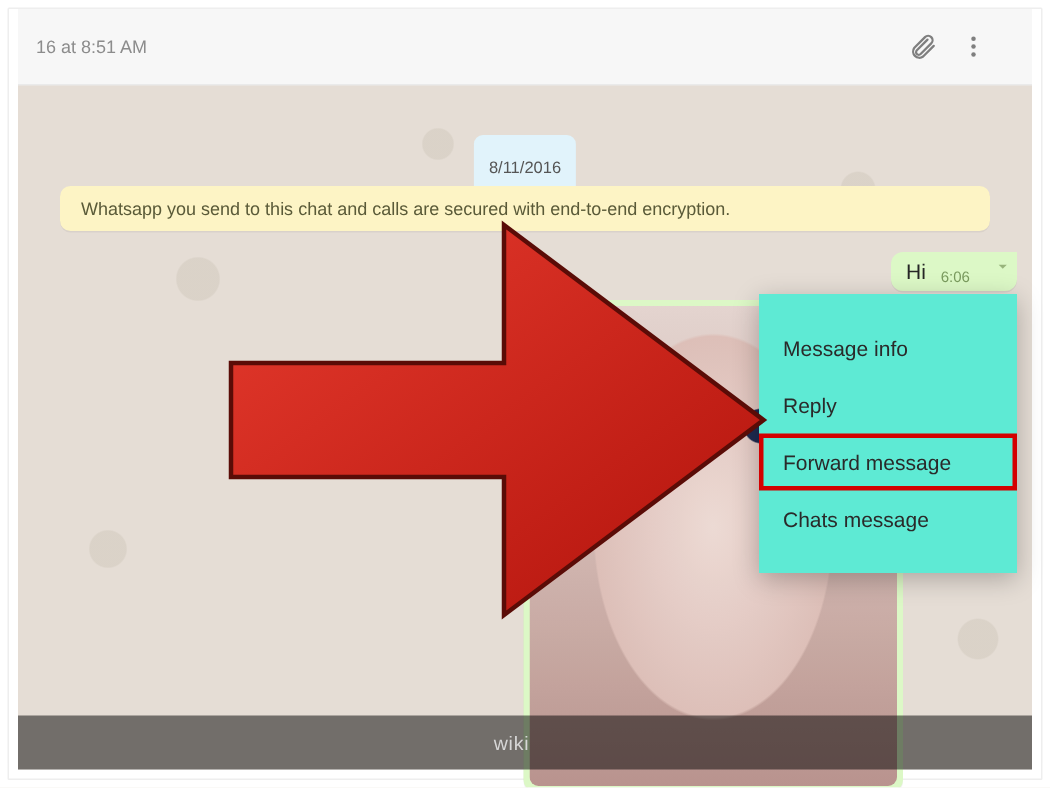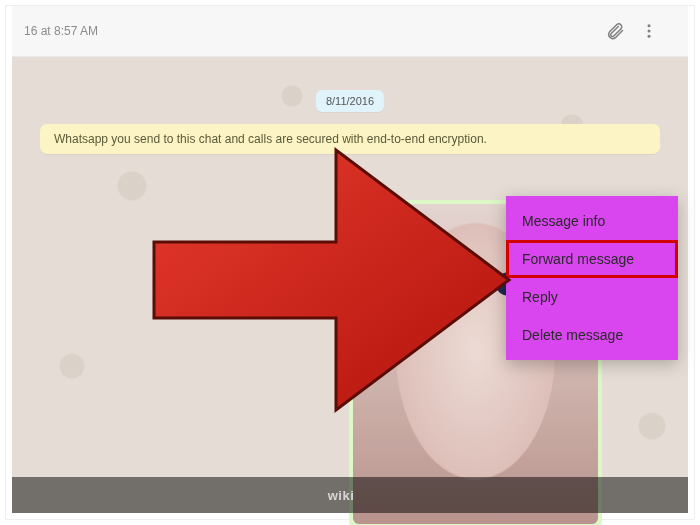--- a/index.html
+++ b/index.html
@@ -16,90 +16,99 @@
       radial-gradient(circle at 380px 440px, rgba(210,202,190,.55) 9px, transparent 10px),
       radial-gradient(circle at 640px 420px, rgba(210,202,190,.55) 13px, transparent 14px);
   }
   .header{position:absolute;left:12px;right:12px;top:6px;height:50px;background:#f7f7f7;
     border-bottom:1px solid rgba(0,0,0,.05);display:flex;align-items:center;padding:0 22px 0 12px;}
   .header .ts{color:#8c8c8c;font-size:12px}
   .header .spacer{flex:1}
   .icon-btn{width:34px;height:34px;display:flex;align-items:center;justify-content:center;
     color:#7f7f7f;cursor:pointer}
   .date-pill{position:absolute;left:50%;top:90px;transform:translateX(-50%);
-    background:#e1f3fb;color:#555;font-size:11px;padding:5px 10px;border-radius:6px;
+    background:#e1f3fb;color:#555;font-size:11px;padding:16px 10px;border-radius:6px;
     box-shadow:0 1px 0 rgba(0,0,0,.04)}
   .enc-banner{position:absolute;left:40px;right:40px;top:124px;background:#fdf4c5;color:#5a5a38;
     font-size:12px;padding:8px 14px;border-radius:7px;box-shadow:0 1px 0 rgba(0,0,0,.05)}
   .bubble-out{position:absolute;right:22px;top:168px;background:#dcf8c6;color:#262626;
     padding:5px 18px 5px 10px;border-radius:8px 0 8px 8px;box-shadow:0 1px 0 rgba(0,0,0,.06);
     font-size:14px;min-width:56px}
   .bubble-out .msg-time{font-size:10px;color:#7a9b5e;margin-left:6px;position:relative;top:2px}
   .bubble-out .chev{position:absolute;right:3px;top:3px;color:#98b47c}
   .image-bubble{position:absolute;right:98px;top:200px;width:245px;height:320px;
     background:#dcf8c6;border-radius:8px;box-shadow:0 1px 0 rgba(0,0,0,.06);padding:4px}
   .image-inner{width:100%;height:100%;border-radius:6px;
     background:
       radial-gradient(circle at 36% 26%, #1a2a60 11px, transparent 12px),
       radial-gradient(circle at 63% 25%, #1a2a60 11px, transparent 12px),
       radial-gradient(ellipse 52% 64% at 50% 46%, #f3d8d0 0, #e7bdb3 62%, transparent 63%),
       linear-gradient(180deg,#e9d3cc 0%, #d8b1a8 55%, #c69088 100%);
     filter:saturate(.7) blur(.4px);
   }
-  .ctx-menu{position:absolute;right:22px;top:196px;width:172px;background:#d946ef;
-    box-shadow:0 4px 16px rgba(0,0,0,.25);padding:6px 0;font-size:14px;color:#2a2a2a}
+  .ctx-menu{position:absolute;right:22px;top:196px;width:172px;background:#5eead4;
+    box-shadow:0 4px 16px rgba(0,0,0,.25);padding:17px 0;font-size:14px;color:#2a2a2a}
   .ctx-item{padding:10px 16px;line-height:18px;white-space:nowrap}
   .ctx-hl{outline:3px solid #d40000;outline-offset:-3px}
   
   .arrow{position:absolute;left:124px;top:130px;width:420px;height:300px;pointer-events:none}
   
   .caption{position:absolute;left:12px;right:12px;bottom:12px;height:36px;
     background:rgba(0,0,0,.5);display:flex;align-items:center;justify-content:center;
     color:#fff;font-size:13px}
-  .caption .wiki{color:#d7d7d7;letter-spacing:.5px;margin-right:18px;font-weight:700}
+  .caption .wiki{color:#d7d7d7;letter-spacing:.5px;margin-right:18px;font-weight:400}
   
   #stage::before{content:"";position:absolute;inset:5px;border:1px solid #eee;border-radius:1px;pointer-events:none}
 </style>
 </head>
 <body>
 
 <div id="stage">
   <div class="chat-bg"></div>
 
   <div class="header">
-    <span class="ts">16 at 8:57 AM</span>
+    <span class="ts">16 at 8:51 AM</span>
     <span class="spacer"></span>
     <span class="icon-btn">
       <svg width="20" height="20" viewBox="0 0 24 24" fill="none" stroke="currentColor" stroke-width="1.8" stroke-linecap="round" stroke-linejoin="round">
           <path d="M21 11.5l-8.5 8.5a5 5 0 01-7-7L14 4.5a3.5 3.5 0 015 5L10.5 18a2 2 0 01-3-3L16 6.5"></path>
         </svg>
     </span>
     <span class="icon-btn">
       <svg width="18" height="18" viewBox="0 0 24 24" fill="currentColor">
           <circle cx="12" cy="5" r="2"></circle>
           <circle cx="12" cy="12" r="2"></circle>
           <circle cx="12" cy="19" r="2"></circle>
         </svg>
     </span>
   </div>
 
   <div class="date-pill">8/11/2016</div>
 
   <div class="enc-banner">Whatsapp you send to this chat and calls are secured with end-to-end encryption.</div>
 
+  <div class="bubble-out">
+    <span>Hi</span>
+    <span class="msg-time">6:06</span>
+    <span class="chev">
+      <svg width="13" height="13" viewBox="0 0 24 24" fill="currentColor">
+          <path d="M7 10l5 5 5-5z"></path>
+        </svg>
+    </span>
+  </div>
 
   <div class="image-bubble">
     <div class="image-inner"></div>
   </div>
 
   <div class="ctx-menu">
     <div class="ctx-item">Message info</div>
+    <div class="ctx-item">Reply</div>
     <div class="ctx-item ctx-hl">Forward message</div>
-    <div class="ctx-item">Reply</div>
-    <div class="ctx-item">Delete message</div>
+    <div class="ctx-item">Chats message</div>
   </div>
 
   <svg class="arrow" viewBox="0 0 420 300">
     <defs>
       <linearGradient id="g" x1="0" y1="0" x2="1" y2="1">
         <stop offset="0" stop-color="#e63b2e"></stop>
         <stop offset="1" stop-color="#b1120b"></stop>
       </linearGradient>
     </defs>
     <path d="M 30 112  L 212 112  L 212 20  L 385 150  L 212 280  L 212 188  L 30 188 Z" fill="url(#g)" stroke="#5a0c07" stroke-width="3"></path>

